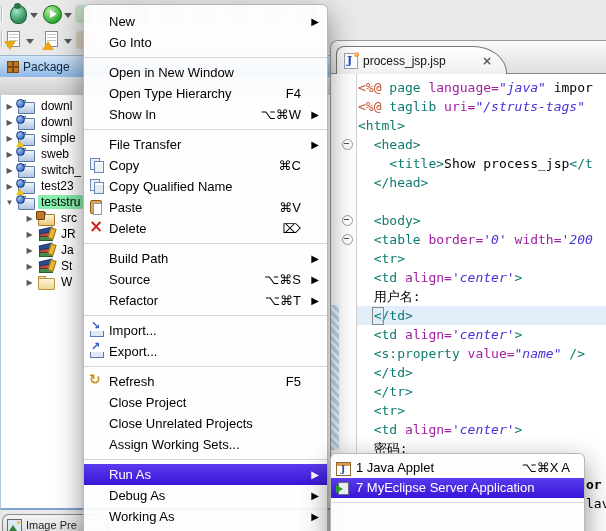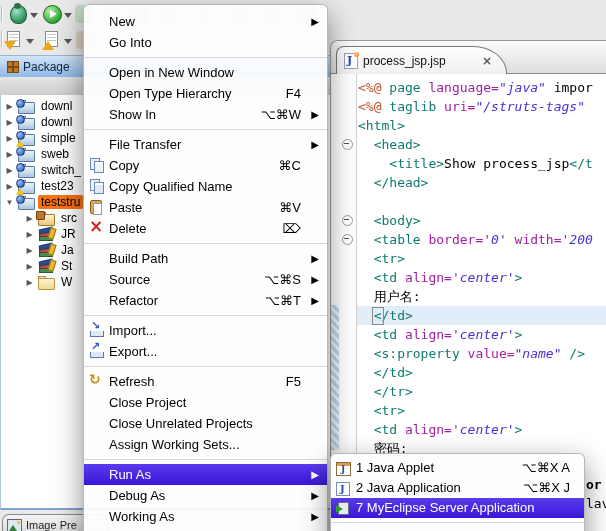--- a/index.html
+++ b/index.html
@@ -33,21 +33,21 @@
   .ic-pkg{position:relative;width:11px;height:11px;display:inline-block;}
   .ic-pkg i{position:absolute;width:4px;height:4px;background:#c07828;border:1px solid #7a4a10;}
   .ic-pkg i:nth-child(1){left:0;top:0}.ic-pkg i:nth-child(2){left:6px;top:0}
   .ic-pkg i:nth-child(3){left:0;top:6px}.ic-pkg i:nth-child(4){left:6px;top:6px}
   .pkg-toolbar{position:absolute;left:0;top:77px;width:332px;height:18px;
     background:linear-gradient(#e6e6e6,#cdcdcd);border-bottom:1px solid #adadad;}
   .pkg-body{position:absolute;left:0;top:95px;width:331px;height:413px;background:#fff;
     border-bottom:2px solid #7fa3d0;border-left:1px solid #b0c6e0;}
   .trow{position:absolute;height:16px;display:flex;align-items:center;gap:4px;font-size:12px;color:#000;white-space:nowrap;}
   .trow .lbl{padding:0 3px;border-radius:2px;}
-  .trow.sel .lbl{background:#f97316;}
+  .trow.sel .lbl{background:#86efac;}
   .twist{width:9px;text-align:center;font-size:8px;color:#5a5a5a;flex:none;}
   
   .fi{position:relative;width:16px;height:13px;flex:none;}
   .fi .body{position:absolute;left:0;top:2px;width:15px;height:10px;border:1px solid #5a7aa0;border-radius:1px;
     background:linear-gradient(#eef4fb,#aec6e4);}
   .fi .tabx{position:absolute;left:0;top:0;width:6px;height:3px;border:1px solid #5a7aa0;border-bottom:none;background:#cdddf0;}
   .fi .globe{position:absolute;left:-2px;top:-1px;width:7px;height:7px;border-radius:50%;
     background:radial-gradient(circle at 30% 30%,#9ec4f5,#1b4fae);border:1px solid #123a80;}
   .fi .warn{position:absolute;left:-2px;bottom:-2px;width:0;height:0;
     border-left:4px solid transparent;border-right:4px solid transparent;border-bottom:7px solid #f4c20d;}
@@ -355,18 +355,17 @@
       <div class="mi"><span>Assign Working Sets...</span></div>
       <div class="msep"></div>
       <div class="mi hl"><span>Run As</span><span class="arr">▶</span></div>
       <div class="mi"><span>Debug As</span><span class="arr">▶</span></div>
       <div class="mi"><span>Working As</span><span class="arr">▶</span></div>
       <div class="mi"><span>Command Line Shell</span></div>
     </div>
 
   <div class="menu sub" id="submenu">
       <div class="mi"><span class="mic ic-applet"></span><span>1 Java Applet</span><span class="sc">⌥⌘X A</span></div>
-      <div class="mi"><span class="mic ic-javaapp"></span><span>2 Java Application</span><span class="sc">⌥⌘X J</span></div>
       <div class="mi hl"><span class="mic ic-server"></span><span>7 MyEclipse Server Application</span></div>
       <div class="msep"></div>
     </div>
 
 </div>
 
 </body></html>

